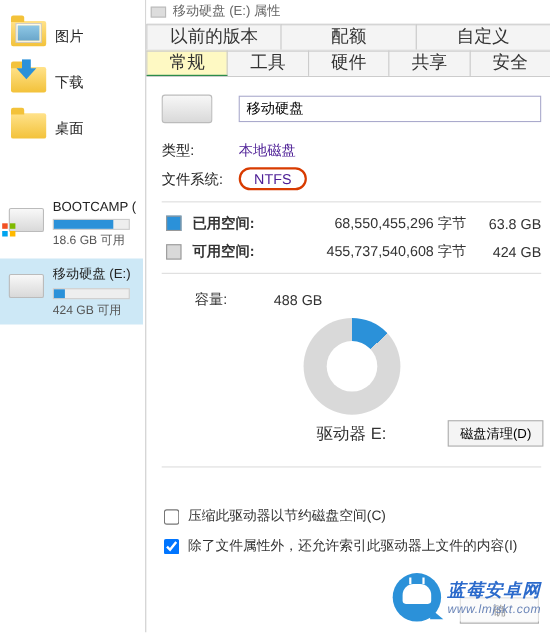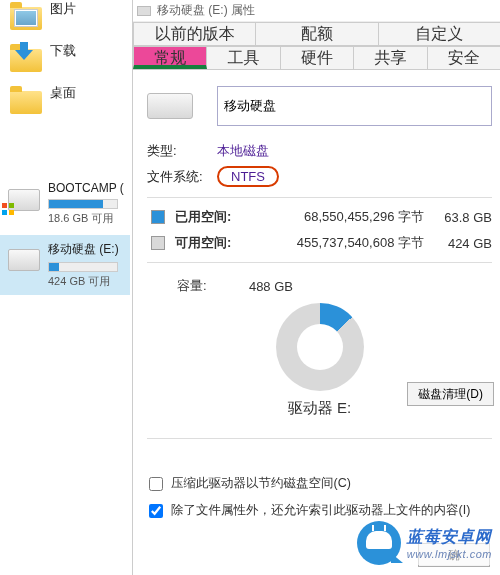--- a/index.html
+++ b/index.html
@@ -1,20 +1,20 @@
 <!DOCTYPE html>
 <html><head>
 <meta charset="utf-8">
 <style>
   * { box-sizing: border-box; margin: 0; padding: 0; font-family: "Microsoft YaHei", "Segoe UI", sans-serif; }
   body { width: 500px; height: 575px; background: #fff; font-size: 12px; color: #333; overflow: hidden; position: relative; }
 
   
   .left { position: absolute; left: 0; top: 0; width: 130px; height: 575px; background: #fff; }
-  .quick-item { display: flex; align-items: flex-start; height: 42px; padding-left: 10px; cursor: pointer; }
+  .quick-item { display: flex; align-items: flex-end; height: 42px; padding-left: 10px; cursor: pointer; }
   .quick-item .qicon { width: 34px; height: 30px; margin-right: 6px; position: relative; }
   .quick-item .qlabel { font-size: 13px; color: #222; }
   .folder { position: absolute; left: 0; top: 7px; width: 32px; height: 23px; background: linear-gradient(#ffe28a, #f3c23a); border-radius: 2px; border-top-left-radius: 0; }
   .folder:before { content: ""; position: absolute; left: 0; top: -5px; width: 12px; height: 6px; background: #f3c23a; border-radius: 2px 2px 0 0; }
   .pic-thumb { position: absolute; left: 5px; top: 10px; width: 22px; height: 16px; background: linear-gradient(#8fc8e6, #6aa6ca); border: 1px solid #fff; box-shadow: 0 0 0 1px #ccc; }
   .dl-arrow { position: absolute; left: 5px; top: 8px; width: 0; height: 0; border-left: 9px solid transparent; border-right: 9px solid transparent; border-top: 10px solid #2b91d9; }
   .dl-arrow:before { content: ""; position: absolute; left: -4px; top: -18px; width: 8px; height: 10px; background: #2b91d9; }
 
   .drives { position: absolute; left: 0; top: 175px; width: 130px; }
   .drive { padding: 6px 6px 6px 48px; position: relative; height: 60px; }
@@ -29,27 +29,27 @@
   .drive-fill { height: 100%; background: #2b91d9; }
   .drive-free { font-size: 11px; color: #555; margin-top: 2px; white-space: nowrap; overflow: hidden; }
 
   
   .panel { position: absolute; left: 132px; top: 0; right: 0; height: 575px; background: #fff; border-left: 1px solid #ccc; }
   .titlebar { height: 22px; background: #fff; color: #666; font-size: 12px; display: flex; align-items: center; padding-left: 4px; border-bottom: 1px solid #eee; }
   .titlebar .ticon { width: 14px; height: 10px; background: #ddd; border: 1px solid #bbb; margin-right: 6px; }
 
   .tabrow { display: flex; height: 24px; border-bottom: 1px solid #ccc; }
   .tab { flex: 1; text-align: center; font-size: 16px; color: #333; line-height: 22px; border: 1px solid #ccc; border-bottom: none; background: #f4f4f4; margin-right: -1px; }
-  .tab.active { background: #ec4899; position: relative; z-index: 2; border-bottom: 4px solid #15803d; }
+  .tab.active { background: #fef9c3; position: relative; z-index: 2; border-bottom: 1px solid #15803d; }
 
   .content { padding: 10px 8px 0 14px; width: 100%; }
 
   .headrow { display: flex; align-items: center; margin: 6px 0 16px 0; }
   .bigdrive { width: 46px; height: 26px; background: linear-gradient(#f7f7f7,#d9d9d9); border: 1px solid #bbb; border-radius: 3px; margin-right: 24px; }
-  .namebox { flex: 1; height: 40px; border: 1px solid #aac; padding: 2px 6px; font-size: 13px; background: #fff; }
+  .namebox { flex: 1; height: 24px; border: 1px solid #aac; padding: 2px 6px; font-size: 13px; background: #fff; }
 
   .kv { display: flex; margin: 6px 0; align-items: center; }
   .kv .k { width: 70px; color: #222; font-size: 13px; }
   .kv .v { font-size: 13px; color: #4c1d95; }
   .fs-highlight { border: 2px solid #d83b00; border-radius: 14px; padding: 1px 12px; }
 
   .sep { height: 1px; background: #ddd; margin: 10px 0; }
 
   .usage { }
   .urow { display: flex; align-items: center; margin: 8px 0; }

